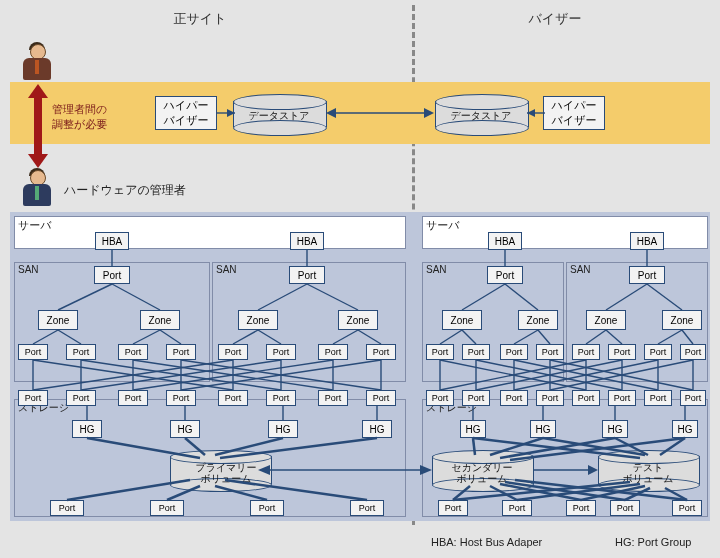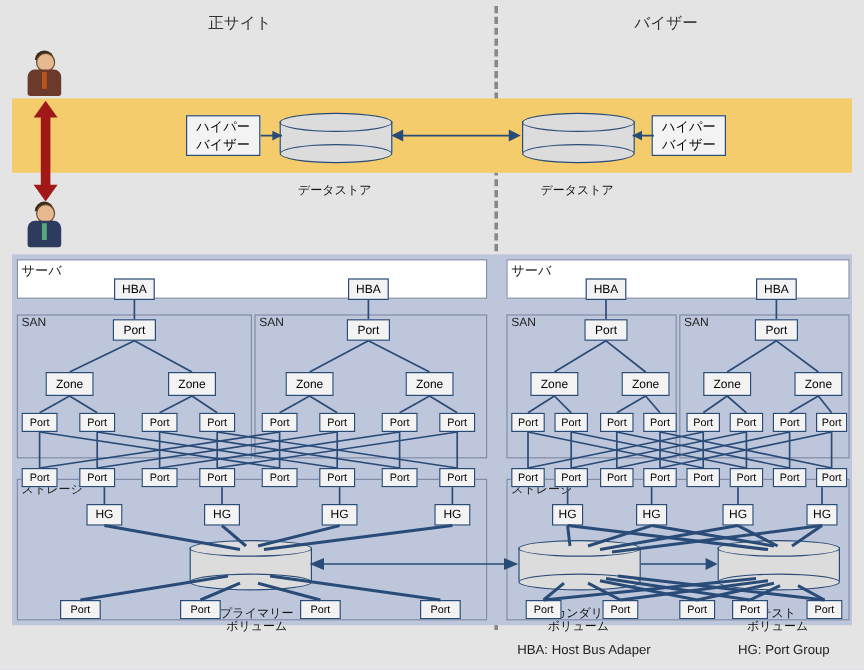--- a/index.html
+++ b/index.html
@@ -12,21 +12,21 @@
 
   .box { background: #f3f3f3; border: 1.5px solid #294b78; font-size: 11px; display: flex; align-items: center; justify-content: center; text-align: center; box-sizing: border-box; }
   .label { font-size: 11px; color: #222; }
   .small { font-size: 10px; }
   .tiny  { font-size: 9px; }
 
   .cylinder { position: absolute; }
   .cyl-body { position: absolute; background: #dcdcdc; border-left:1.5px solid #294b78; border-right:1.5px solid #294b78; }
   .cyl-top  { position: absolute; background: #dcdcdc; border:1.5px solid #294b78; border-radius: 50%; }
   .cyl-bot  { position: absolute; background: #dcdcdc; border:1.5px solid #294b78; border-radius: 50%; }
-  .cyl-text { position: absolute; width:100%; text-align:center; font-size:10px; color:#111; line-height:1.1;margin-top:44px; }
+  .cyl-text { position: absolute; width:100%; text-align:center; font-size:10px; color:#111; line-height:1.1; }
 
   .admin { width: 32px; height: 42px; }
   .admin .head { position:absolute; width:14px; height:14px; background:#e6b98f; border:1px solid #6a4a2a; border-radius:50%; left:8px; top:2px; }
   .admin .hair { position:absolute; width:16px; height:8px; background:#3a2a1a; border-radius:8px 8px 0 0; left:7px; top:0px; }
   .admin .body { position:absolute; width:28px; height:22px; border-radius:6px 6px 2px 2px; left:1px; top:16px; }
   .admin .tie  { position:absolute; width:4px; height:14px; left:13px; top:18px; }
   .suit1 .body { background:#6b3a2a; } .suit1 .tie { background:#b52; }
   .suit2 .body { background:#2d3b5e; } .suit2 .tie { background:#5a7; }
 
   .rbox { border: 1px solid #818ca8; position:absolute; box-sizing:border-box; }
@@ -57,26 +57,29 @@
       <div class="body"></div>
       <div class="tie"></div>
   </div>
 
   <div class="abs admin suit2" style="left:22px; top:168px">
     <div class="hair"></div>
       <div class="head"></div>
       <div class="body"></div>
       <div class="tie"></div>
   </div>
+  <div class="abs label" style="left:64px; top:182px; font-size:12px">ハードウェアの管理者</div>
 
   <svg class="abs net" style="left:24px; top:84px; width:28px; height:84px">
     <rect x="10" y="10" width="8" height="64" class="red-arrow"></rect>
     <polygon points="14,0 4,14 24,14" class="red-arrow"></polygon>
     <polygon points="14,84 4,70 24,70" class="red-arrow"></polygon>
   </svg>
+  <div class="abs label" style="left:52px; top:102px; font-size:11px; white-space:pre; color:#7a1a1a">管理者間の
+調整が必要</div>
 
   <div class="abs box" style="left:155px; top:96px; width:62px; height:34px; white-space:pre">ハイパー
 バイザー</div>
   <div class="abs cylinder" style="left:233px; top:94px; width:92px; height:40px">
     <div class="cyl-body" style="left:0; top:7px; width:92px; height:26px"></div>
     <div class="cyl-bot" style="left:0; top:26px; width:92px; height:14px"></div>
     <div class="cyl-top" style="left:0; top:0; width:92px; height:14px"></div>
     <div class="cyl-text" style="top:16px">データストア</div>
   </div>
 
@@ -177,21 +180,21 @@
 
   <div class="abs box small" style="left:72px;  top:420px; width:30px; height:18px">HG</div>
   <div class="abs box small" style="left:170px; top:420px; width:30px; height:18px">HG</div>
   <div class="abs box small" style="left:268px; top:420px; width:30px; height:18px">HG</div>
   <div class="abs box small" style="left:362px; top:420px; width:30px; height:18px">HG</div>
   <div class="abs box small" style="left:460px; top:420px; width:26px; height:18px">HG</div>
   <div class="abs box small" style="left:530px; top:420px; width:26px; height:18px">HG</div>
   <div class="abs box small" style="left:602px; top:420px; width:26px; height:18px">HG</div>
   <div class="abs box small" style="left:672px; top:420px; width:26px; height:18px">HG</div>
 
-  <div class="abs cylinder" style="left:158px; top:450px; width:112px; height:40px">
+  <div class="abs cylinder" style="left:170px; top:450px; width:112px; height:40px">
     <div class="cyl-body" style="left:0; top:6px; width:100px; height:28px"></div>
     <div class="cyl-bot" style="left:0; top:28px; width:100px; height:12px"></div>
     <div class="cyl-top" style="left:0; top:0; width:100px; height:12px"></div>
     <div class="cyl-text" style="top:12px; white-space:pre">プライマリー
 ボリューム</div>
   </div>
   <div class="abs cylinder" style="left:432px; top:450px; width:100px; height:40px">
     <div class="cyl-body" style="left:0; top:6px; width:100px; height:28px"></div>
     <div class="cyl-bot" style="left:0; top:28px; width:100px; height:12px"></div>
     <div class="cyl-top" style="left:0; top:0; width:100px; height:12px"></div>

